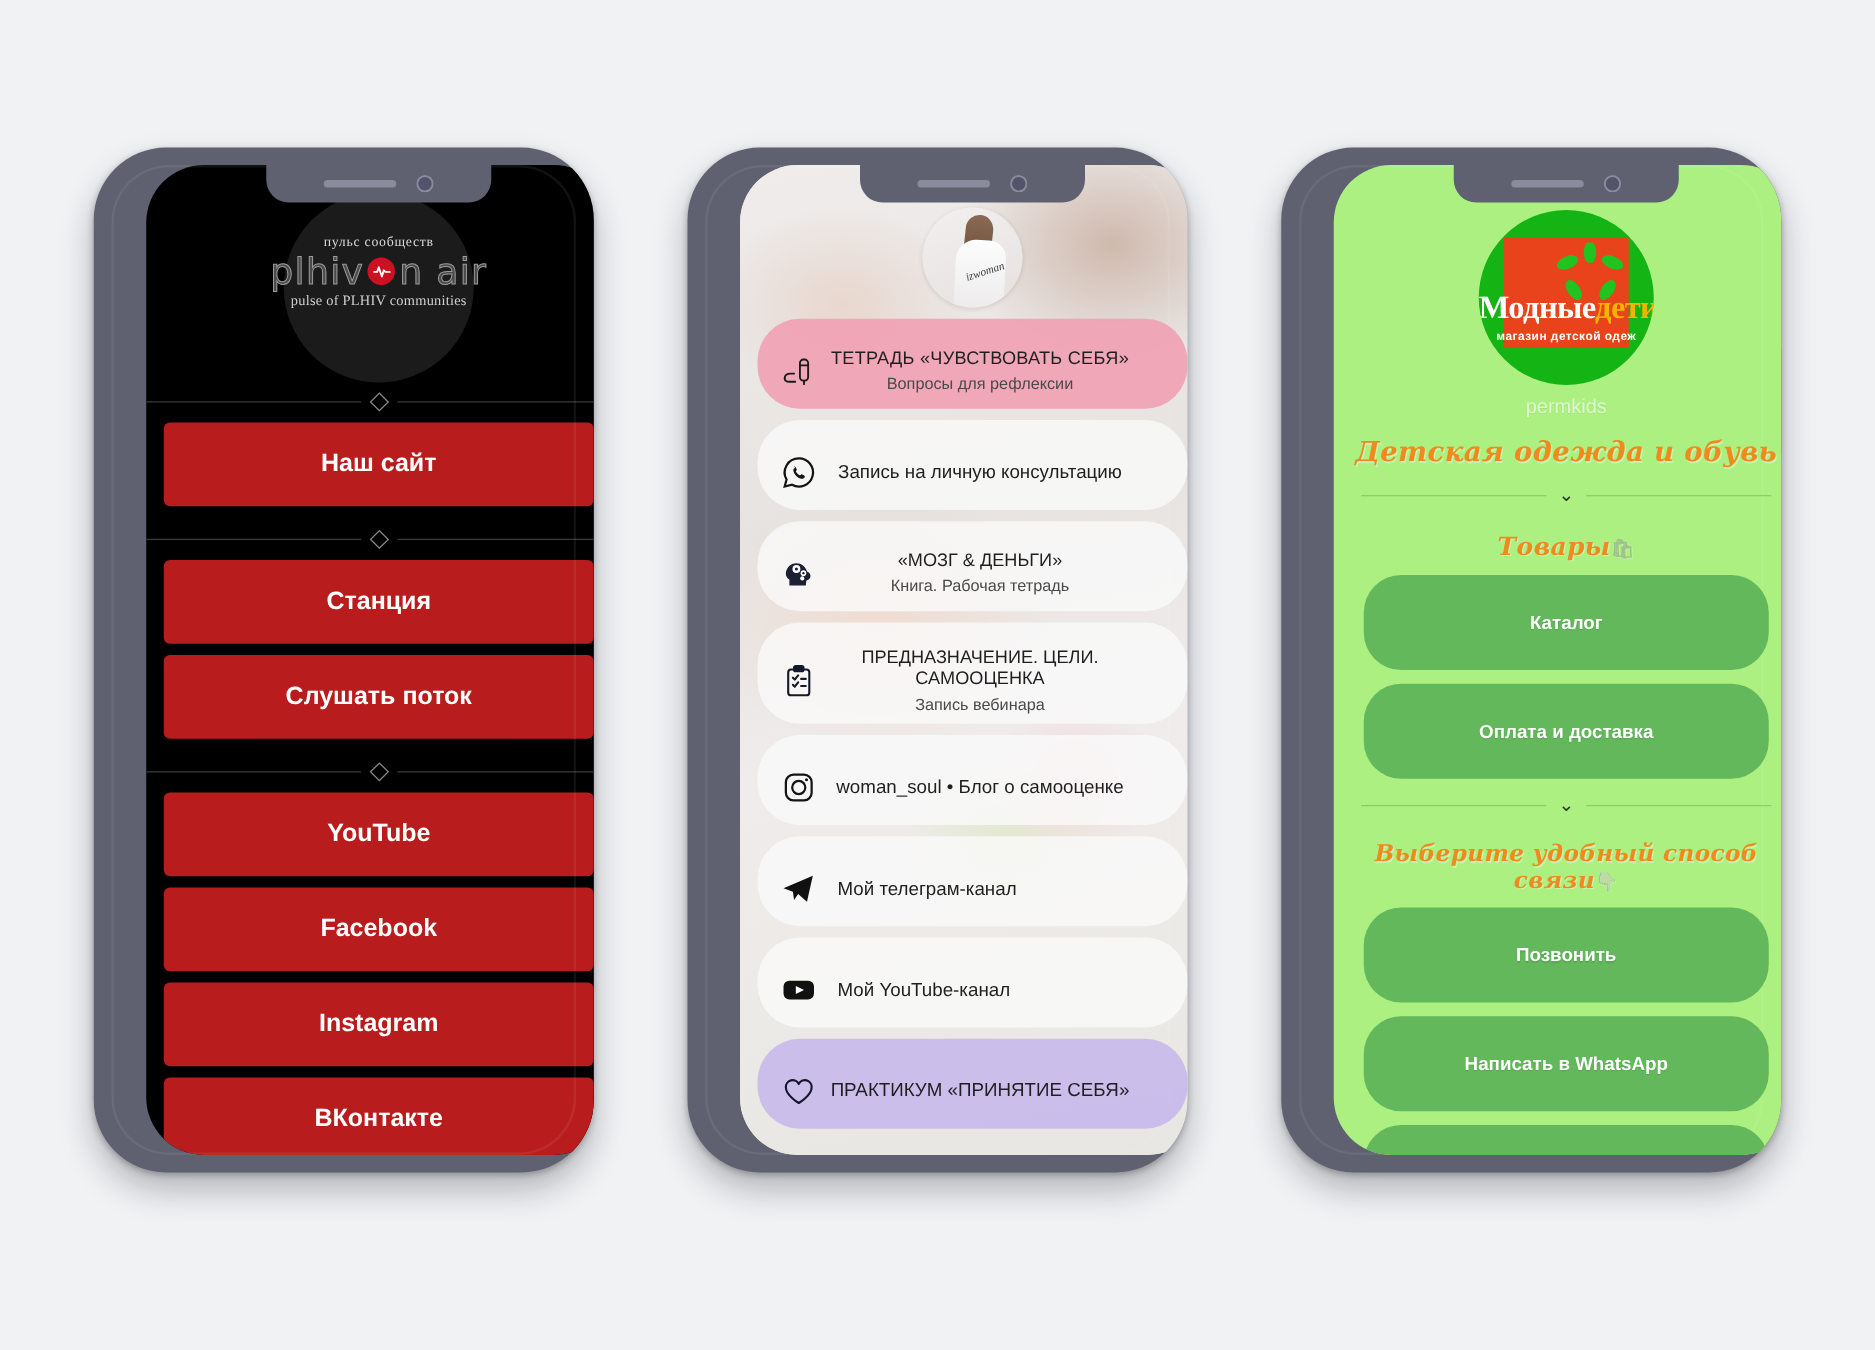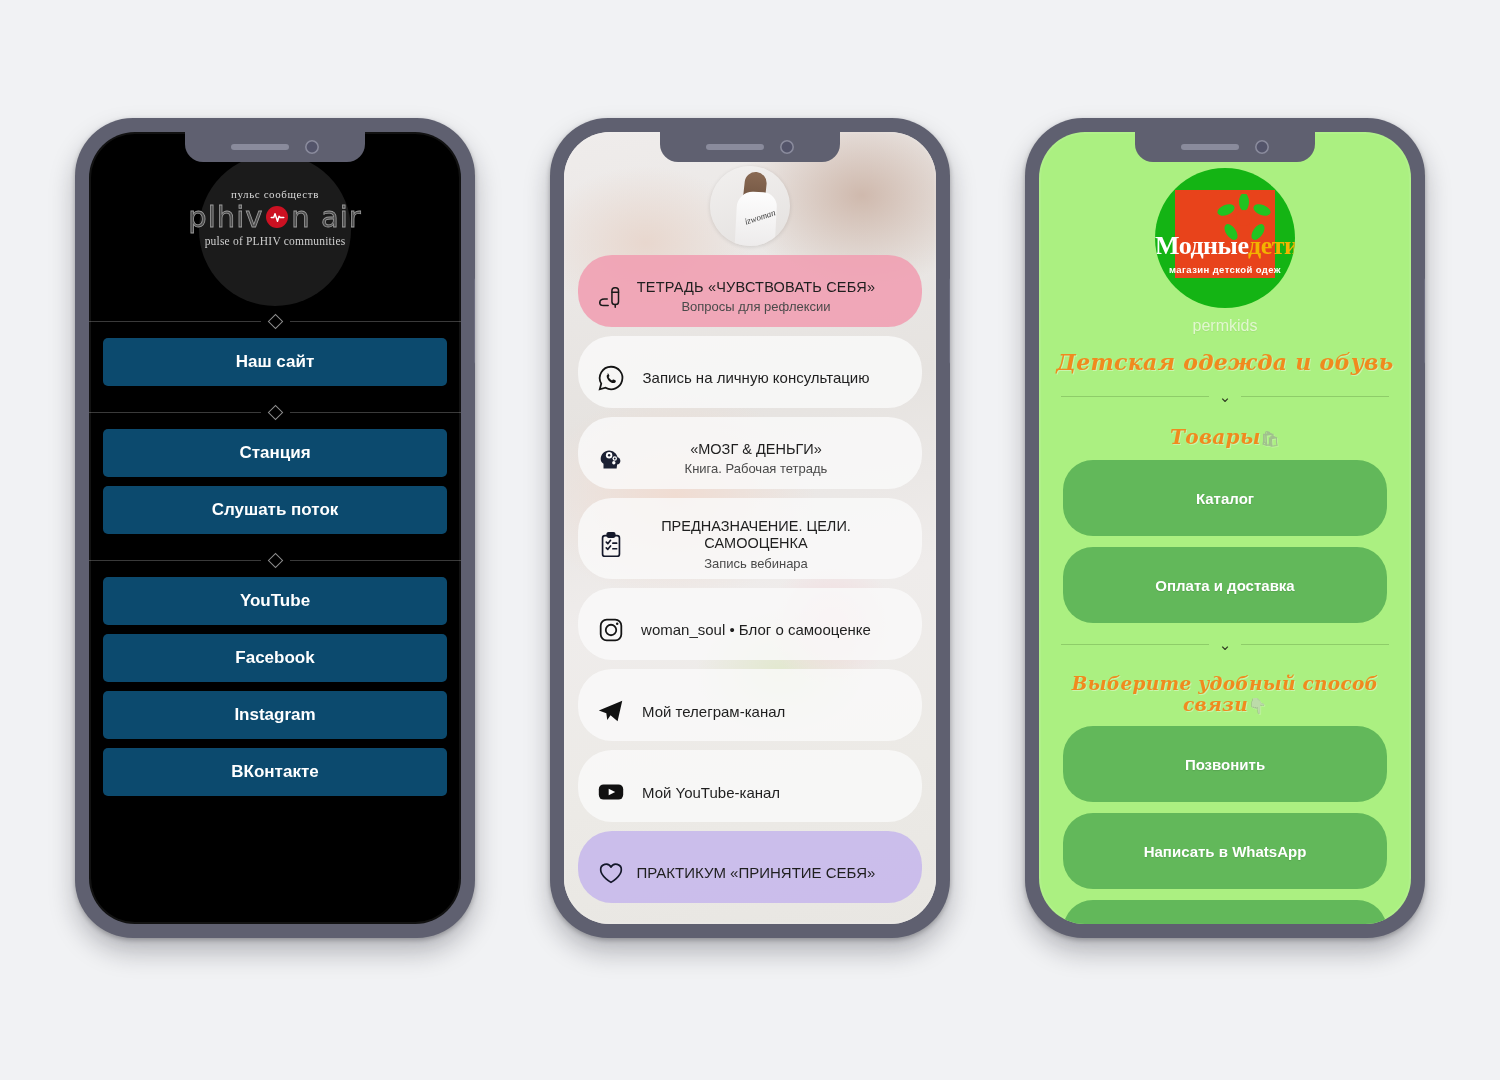--- a/index.html
+++ b/index.html
@@ -25,21 +25,21 @@
     content:""; position:absolute; left:14px; right:14px; top:14px; bottom:14px;
     border-radius:46px; pointer-events:none;
     box-shadow: inset 0 0 0 2px rgba(255,255,255,.07);
   }
   .side-btn{
     position:absolute; right:-4px; width:5px; height:86px;
     background:#6d6e80; border-radius:3px;
   }
   .screen {
     position: relative; width: 100%; height: 100%;
-    border-radius: 46px; overflow: hidden;
+    border-radius: 46px; overflow: hidden; margin-left: 28px;
   }
   .notch {
     position: absolute; top: 0; left: 50%; transform: translateX(-50%);
     width: 180px; height: 30px;
     background: #5f6070;
     border-bottom-left-radius: 18px; border-bottom-right-radius: 18px;
     z-index: 40;
     display: flex; align-items: center; justify-content: center; gap: 16px;
   }
   .speaker { width: 58px; height: 6px; border-radius: 3px; background: #8a8b9c; }
@@ -84,24 +84,24 @@
   .divider {
     display: flex; align-items: center; justify-content: center;
     height: 34px; gap: 0;
   }
   .divider .line { height: 1px; flex: 1; background: #3a3a3a; }
   .divider .dia {
     width: 11px; height: 11px; margin: 0 9px;
     border: 1px solid #8c8c8c; transform: rotate(45deg);
   }
   .btn-dark {
-    height: 48px; margin: 0 14px 9px;
-    background: #0c4a6e; border-radius: 5px;
+    height: 67px; margin: 0 14px 9px;
+    background: #b91c1c; border-radius: 5px;
     display: flex; align-items: center; justify-content: center;
-    color: #fff; font-size: 17px; font-weight: bold;
+    color: #fff; font-size: 20px; font-weight: bold;
   }
 
   
   #p2 { left: 550px; top: 118px; }
   .s2 { background: #e9e6e3; }
   .s2-bg {
     position: absolute; inset: 0;
     background:
       radial-gradient(ellipse 150px 110px at 22% 14%, #e8d7ce 0%, rgba(232,215,206,0) 70%),
       radial-gradient(ellipse 170px 130px at 80% 8%, #cfb9ad 0%, rgba(207,185,173,0) 72%),

